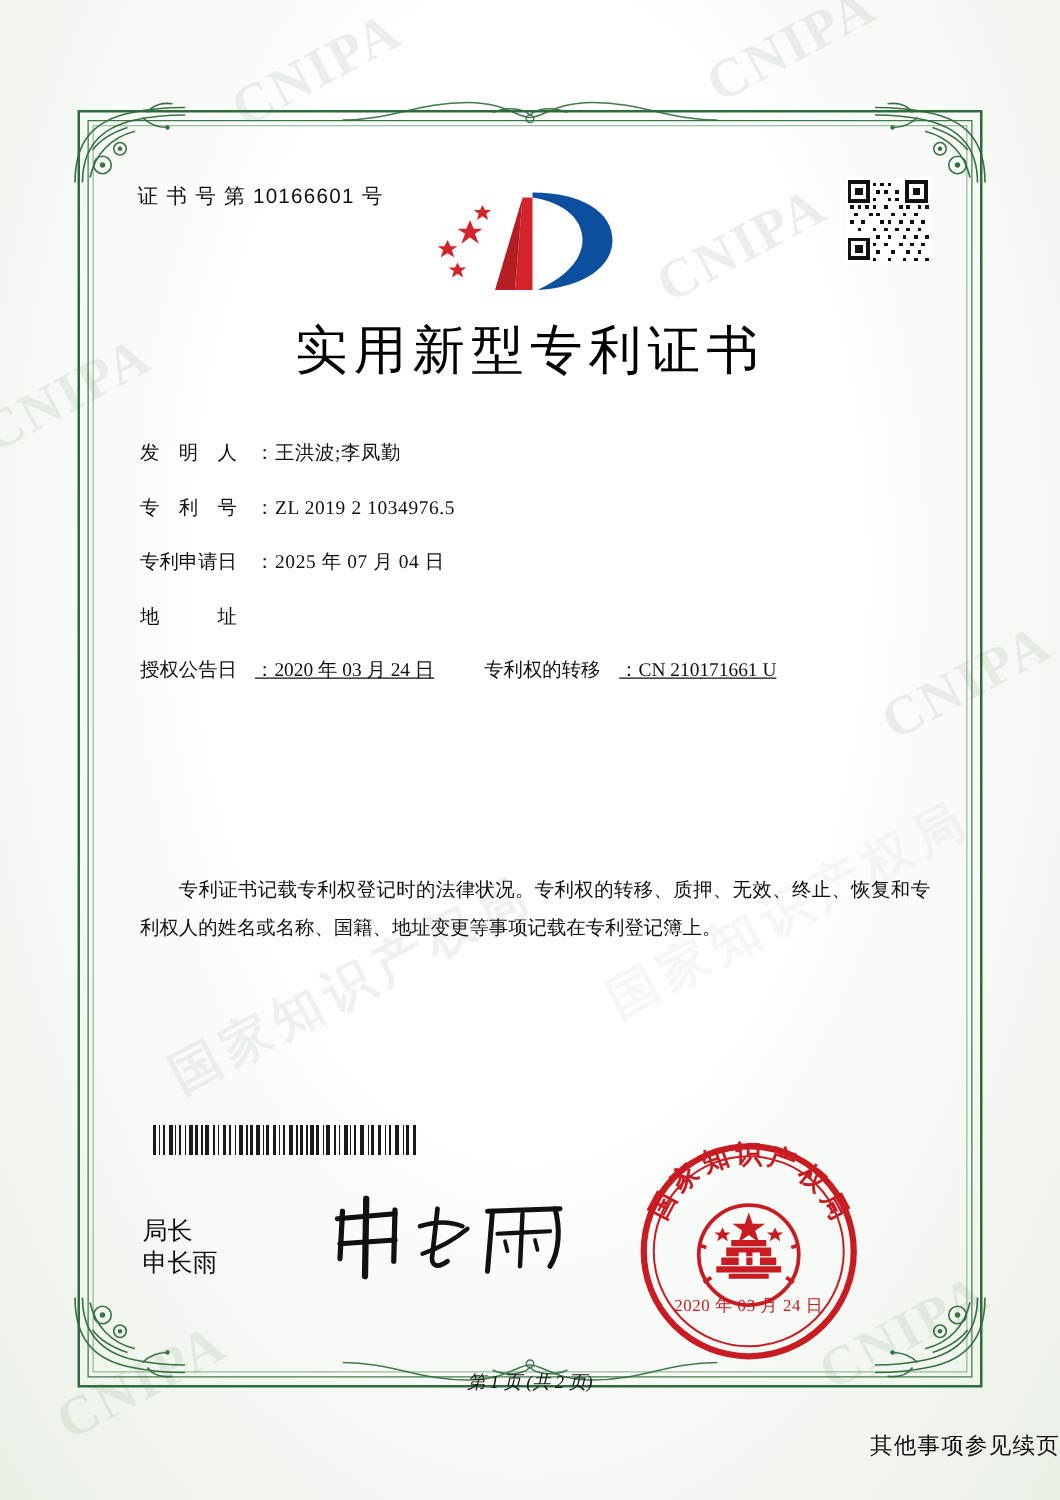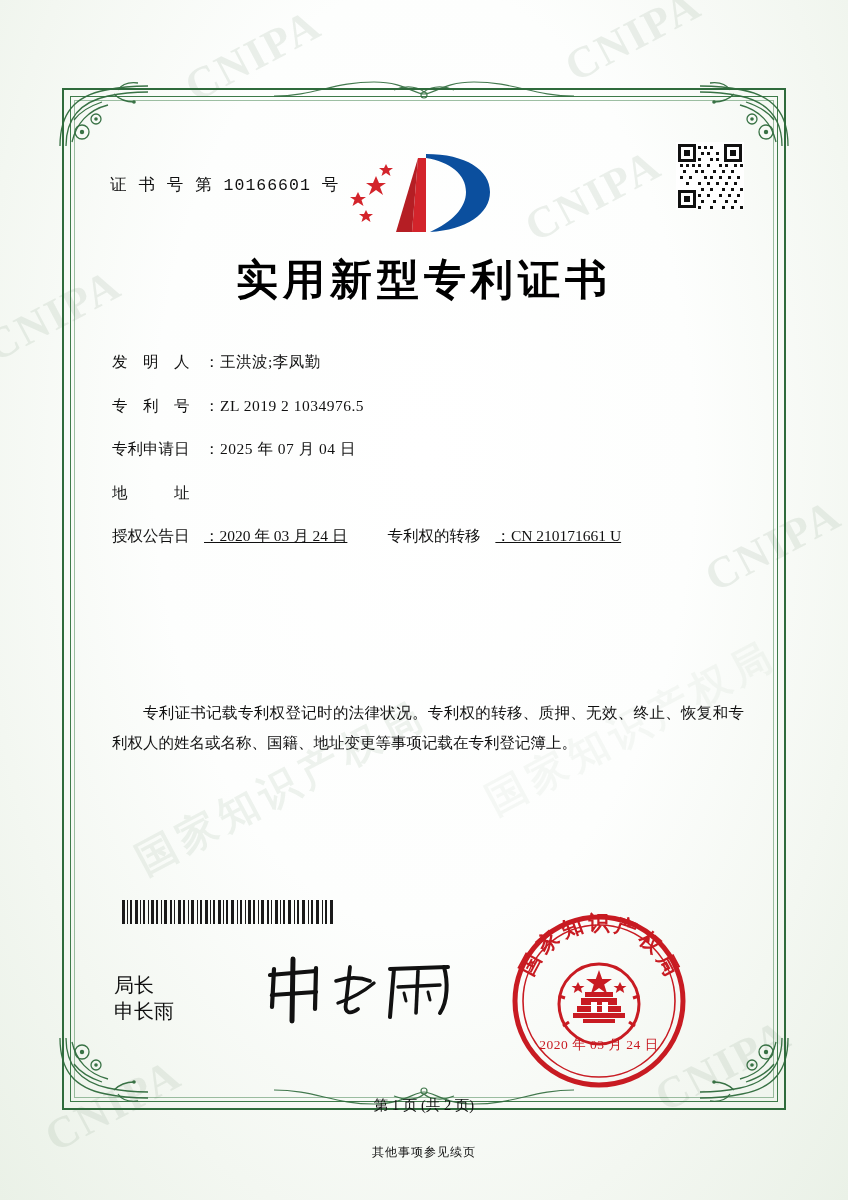--- a/index.html
+++ b/index.html
@@ -101,22 +101,21 @@
   .edge-orn.bottom { top: 1084px; transform: scaleY(-1); }
 
   
   .cert-no {
     position: absolute;
     left: 110px;
     top: 146px;
     font-size: 16.5px;
     color: #111;
     letter-spacing: 1px;
-    font-family: Liberation Mono, monospace;
-    margin-top: 28px;
+    font-family: Liberation Sans, sans-serif;
   }
 
   .qr {
     position: absolute;
     right: 104px;
     top: 142px;
     width: 68px;
     height: 68px;
   }
 
@@ -129,21 +128,21 @@
     height: 92px;
   }
 
   .main-title {
     position: absolute;
     left: 0;
     right: 0;
     top: 252px;
     text-align: center;
     font-size: 42px;
-    font-weight: bold;
+    font-weight: normal;
     letter-spacing: 5px;
     color: #000;
     font-family: "Liberation Serif", "DejaVu Serif", serif;
   }
 
   
   .fields {
     position: absolute;
     left: 112px;
     top: 352px;
@@ -239,28 +238,29 @@
 
   
   .page-num {
     position: absolute;
     left: 0;
     right: 0;
     top: 1096px;
     text-align: center;
     font-size: 14.5px;
     color: #111;
+    font-style: italic;
   }
   .footer-note {
     position: absolute;
     left: 0;
     right: 0;
     top: 1144px;
-    text-align: center;
-    font-size: 12px;
+    text-align: right;
+    font-size: 18px;
     color: #111;
     letter-spacing: 1px;
   }
 </style>
 </head>
 <body>
 
 <div id="page">
 
   <div class="wm-layer">

